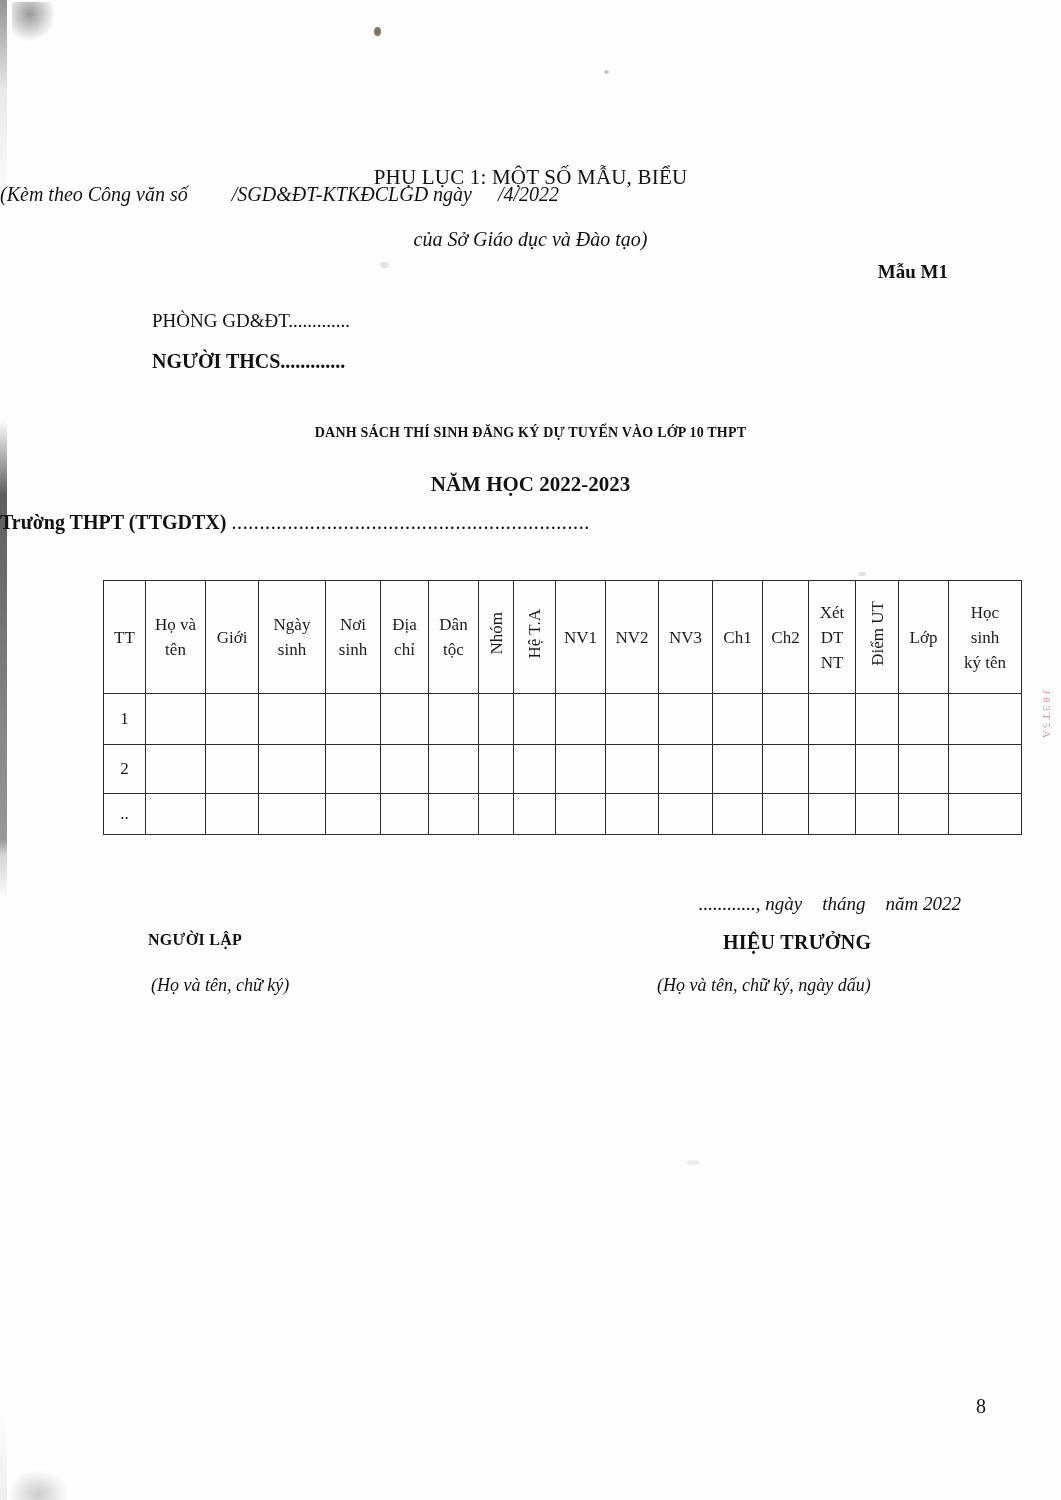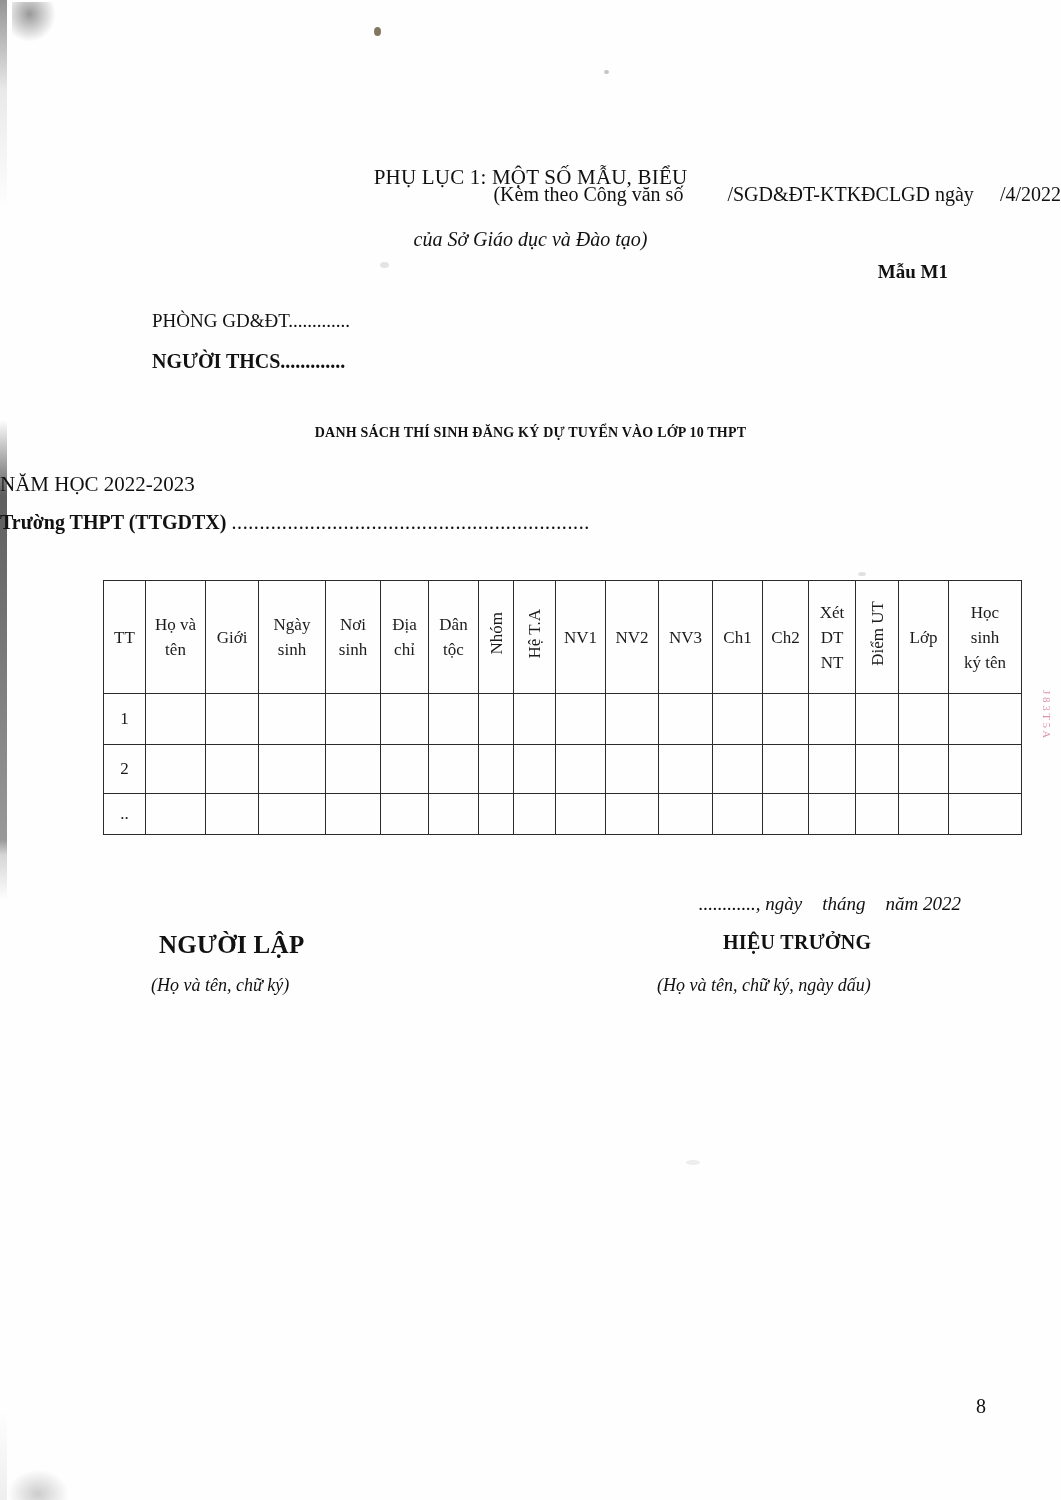--- a/index.html
+++ b/index.html
@@ -87,21 +87,22 @@
     text-align: center;
     font-weight: normal;
     font-size: 21px;
     letter-spacing: 0.2px;
     margin-top: 24px;
   }
   .ref-line1 {
     position: absolute;
     left: 0; right: 0;
     top: 183px;
-    text-align: right;
+    text-align: left;
+    font-style: italic;
     font-size: 20px;
   }
   .ref-line1 .gap-a { display:inline-block; width:44px; }
   .ref-line1 .gap-b { display:inline-block; width:26px; }
   .ref-line2 {
     position: absolute;
     left: 0; right: 0;
     top: 228px;
     text-align: center;
     font-style: italic;
@@ -133,21 +134,22 @@
     top: 425px;
     text-align: center;
     font-weight: bold;
     font-size: 14px;
     letter-spacing: 0.2px;
   }
   .list-subtitle {
     position: absolute;
     left: 0; right: 0;
     top: 472px;
-    font-weight: normal;
+    text-align: center;
+    font-weight: bold;
     font-size: 21px;
   }
   .school-line {
     position: absolute;
     left: 0; right: 0;
     top: 511px;
     text-align: left;
     font-size: 20px;
   }
   .school-line .lbl { font-weight: bold; }
@@ -207,24 +209,24 @@
     position: absolute;
     right: 100px;
     top: 893px;
     font-style: italic;
     font-size: 19px;
   }
   .date-line .g1 { display:inline-block; width:20px; }
   .date-line .g2 { display:inline-block; width:20px; }
   .sig-left-title {
     position: absolute;
-    left: 159px;
+    left: 148px;
     top: 931px;
     font-weight: bold;
-    font-size: 25px;
+    font-size: 16px;
     letter-spacing: 0.3px;
   }
   .sig-right-title {
     position: absolute;
     left: 723px;
     top: 931px;
     font-weight: bold;
     font-size: 20px;
     letter-spacing: 0.3px;
   }

